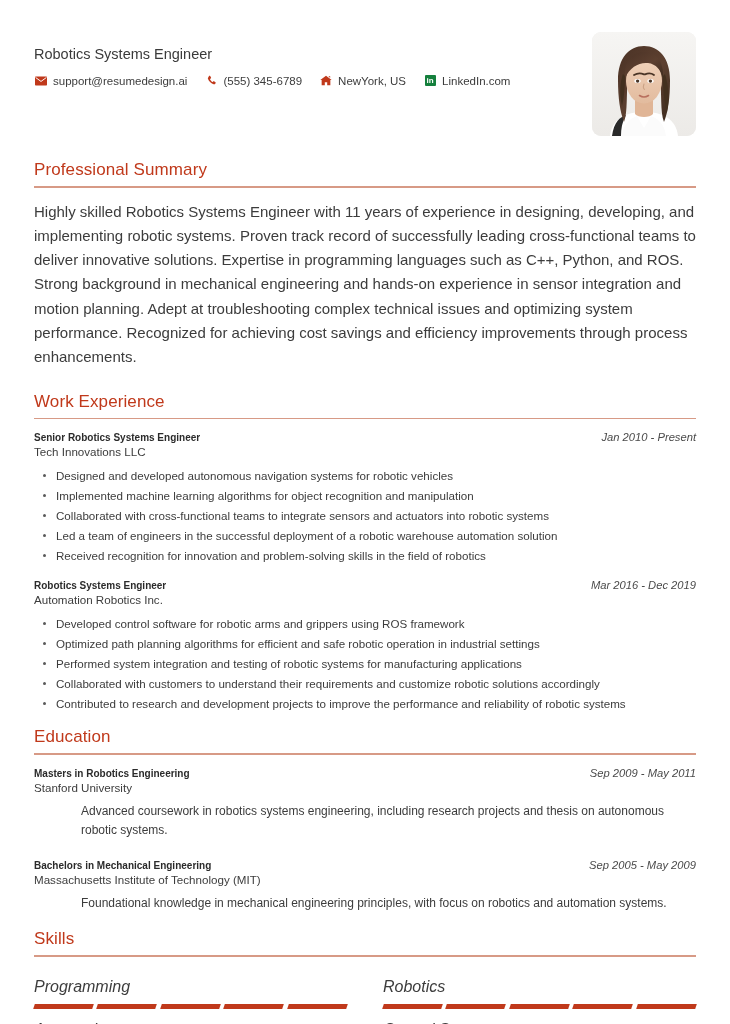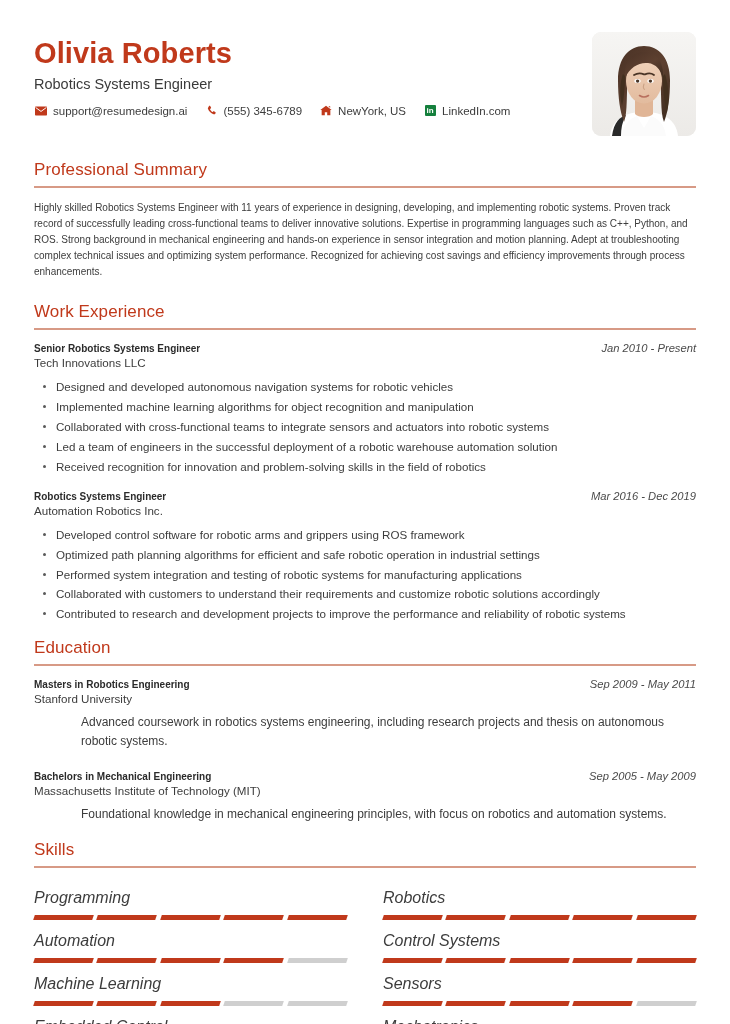--- a/index.html
+++ b/index.html
@@ -99,21 +99,21 @@
     margin-bottom: 6px;
     letter-spacing: 0.1px;
   }
   .section-rule {
     height: 1.5px;
     background: #D79A86;
     width: 100%;
     margin-bottom: 12px;
   }
   .summary-text {
-    font-size: 10px;
+    font-size: 15px;
     line-height: 1.62;
     color: #3c3c3c;
     text-align: left;
     margin-bottom: 22px;
   }
 
   
   .entry { margin-bottom: 13px; }
   .entry-top {
     display: flex;
@@ -196,21 +196,20 @@
   }
   .seg.on { background: #C0391B; }
 </style>
 </head>
 <body>
 
 <div class="page">
 
   <div class="header">
     <div class="header-left">
-      <div class="name">Olivia Roberts</div>
       <div class="title">Robotics Systems Engineer</div>
       <div class="contact-row">
 
         <div class="contact-item">
           <span class="ic">
             <svg viewBox="0 0 16 12" width="12" height="10" fill="currentColor">
               <rect x="0" y="0" width="16" height="12" rx="1"></rect>
               <path d="M0.8 1.3 L8 6.6 L15.2 1.3" stroke="#fff" stroke-width="1.3" fill="none"></path>
             </svg>
           </span>

